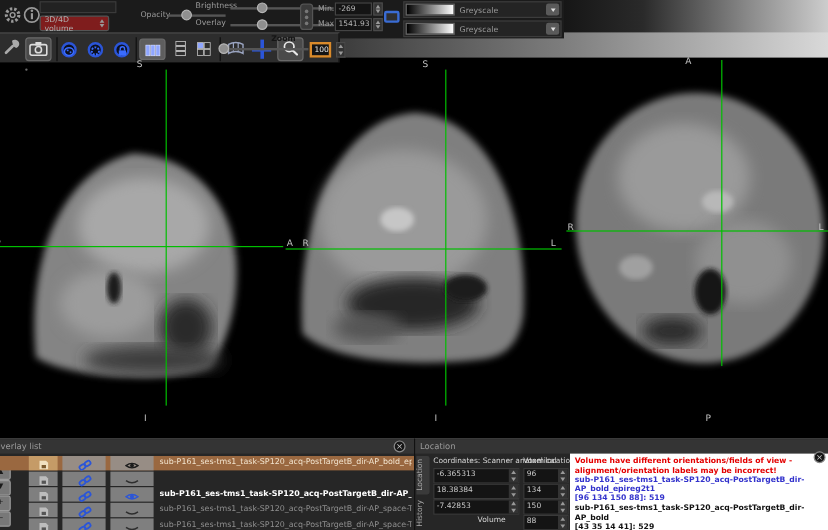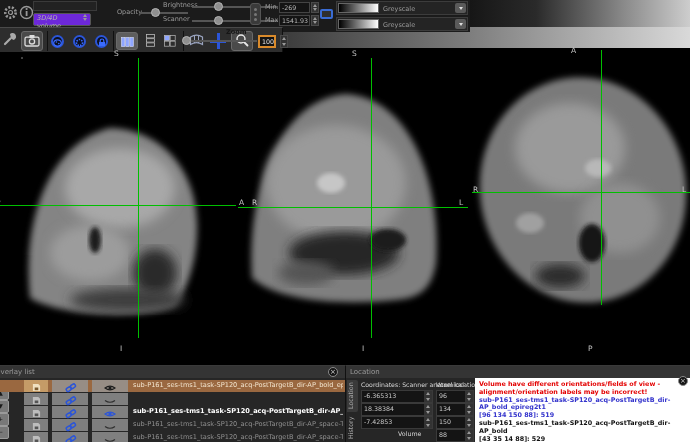--- a/index.html
+++ b/index.html
@@ -9,22 +9,22 @@
   .lbl{font-size:6.5px;color:#9a9a9a;white-space:nowrap;}
   .olabel{position:absolute;font-size:7.5px;color:#c4c4c4;}
   .track{background:#555;height:2px;}
   .thumb{width:9px;height:9px;border-radius:50%;background:#8f8f8f;border:1px solid #b5b5b5;}
   .valbox{background:#141414;border:1px solid #444;color:#b8b8b8;font-size:6.3px;
           line-height:10px;padding:0 2px;white-space:nowrap;overflow:hidden;}
   .spin{display:flex;flex-direction:column;justify-content:space-between;width:8px;background:#333;
         border:1px solid #4a4a4a;align-items:center;padding:1px 0;}
   .tri-up{width:0;height:0;border-left:2.5px solid transparent;border-right:2.5px solid transparent;border-bottom:3.5px solid #999;}
   .tri-down{width:0;height:0;border-left:2.5px solid transparent;border-right:2.5px solid transparent;border-top:3.5px solid #999;}
-  .combo{background:#6d28d9;border:1px solid #555;border-radius:2px;color:#b0b0b0;
-         font-size:6.5px;display:flex;align-items:flex-start;padding:0 3px;justify-content:space-between;font-style:italic;}
+  .combo{background:#7f1d1d;border:1px solid #555;border-radius:2px;color:#b0b0b0;
+         font-size:6.5px;display:flex;align-items:center;padding:0 3px;justify-content:space-between;}
   .bluecirc{border:2px solid #2b55d8;border-radius:50%;background:#0c1020;display:flex;align-items:center;justify-content:center;}
   .toolbtn{background:#4a4a4a;border:1px solid #6a6a6a;border-radius:3px;display:flex;align-items:center;justify-content:center;}
   .flatbtn{display:flex;align-items:center;justify-content:center;}
   .sep{width:1px;background:#101010;}
   .crossline{position:absolute;background:#00bf00;}
   .panel-title{font-size:7px;color:#9a9a9a;}
   .closebtn{width:10px;height:10px;border-radius:50%;background:#161616;border:1px solid #8a8a8a;
             color:#cfcfcf;font-size:7px;line-height:8px;text-align:center;cursor:default;}
   .row{position:absolute;left:0;width:345px;height:12px;}
   .cell{position:absolute;top:0;height:12px;background:rgba(150,150,150,.8);display:flex;align-items:center;justify-content:center;}
@@ -83,21 +83,21 @@
     </div>
 
     <div class="abs lbl" style="left:117px;top:8px;">Opacity</div>
     <div class="abs track" style="left:140px;top:12px;width:48px;"></div>
     <div class="abs thumb" style="left:151px;top:8px;"></div>
 
     <div class="abs lbl" style="left:163px;top:1px;">Brightness</div>
     <div class="abs track" style="left:192px;top:6px;width:86px;"></div>
     <div class="abs thumb" style="left:214px;top:2px;"></div>
 
-    <div class="abs lbl" style="left:163px;top:15px;">Scanner</div>
+    <div class="abs lbl" style="left:163px;top:15px;">Overlay</div>
     <div class="abs track" style="left:192px;top:20px;width:86px;"></div>
     <div class="abs thumb" style="left:214px;top:16px;"></div>
 
     <div class="abs" style="left:250px;top:3px;width:11px;height:22px;background:#3a3a3a;border:1px solid #555;border-radius:3px;display:flex;flex-direction:column;align-items:center;justify-content:center;gap:2px;">
       <i style="width:3px;height:3px;border-radius:50%;background:#777;"></i>
       <i style="width:3px;height:3px;border-radius:50%;background:#777;"></i>
       <i style="width:3px;height:3px;border-radius:50%;background:#777;"></i>
     </div>
 
     <div class="abs lbl" style="left:265px;top:3px;">Min.</div>
@@ -522,18 +522,18 @@
           <i class="tri-up"></i>
           <i class="tri-down"></i>
         </span>
     </div>
 
     <div class="abs" style="left:129px;top:12px;width:216px;height:65px;background:#fff;padding:3px 4px;overflow:hidden;">
       <p class="infoline red">Volume have different orientations/fields of view - alignment/orientation labels may be incorrect!</p>
       <p class="infoline blue">sub-P161_ses-tms1_task-SP120_acq-PostTargetB_dir-AP_bold_epireg2t1</p>
       <p class="infoline blue2">[96 134 150 88]: 519</p>
       <p class="infoline blk">sub-P161_ses-tms1_task-SP120_acq-PostTargetB_dir-AP_bold</p>
-      <p class="infoline blk2">[43 35 14 88]: 529</p>
+      <p class="infoline blk2">[43 35 14 41]: 529</p>
     </div>
     <div class="abs closebtn" style="left:332px;top:10px;">×</div>
   </div>
 
 </div>
 
 </body></html>

